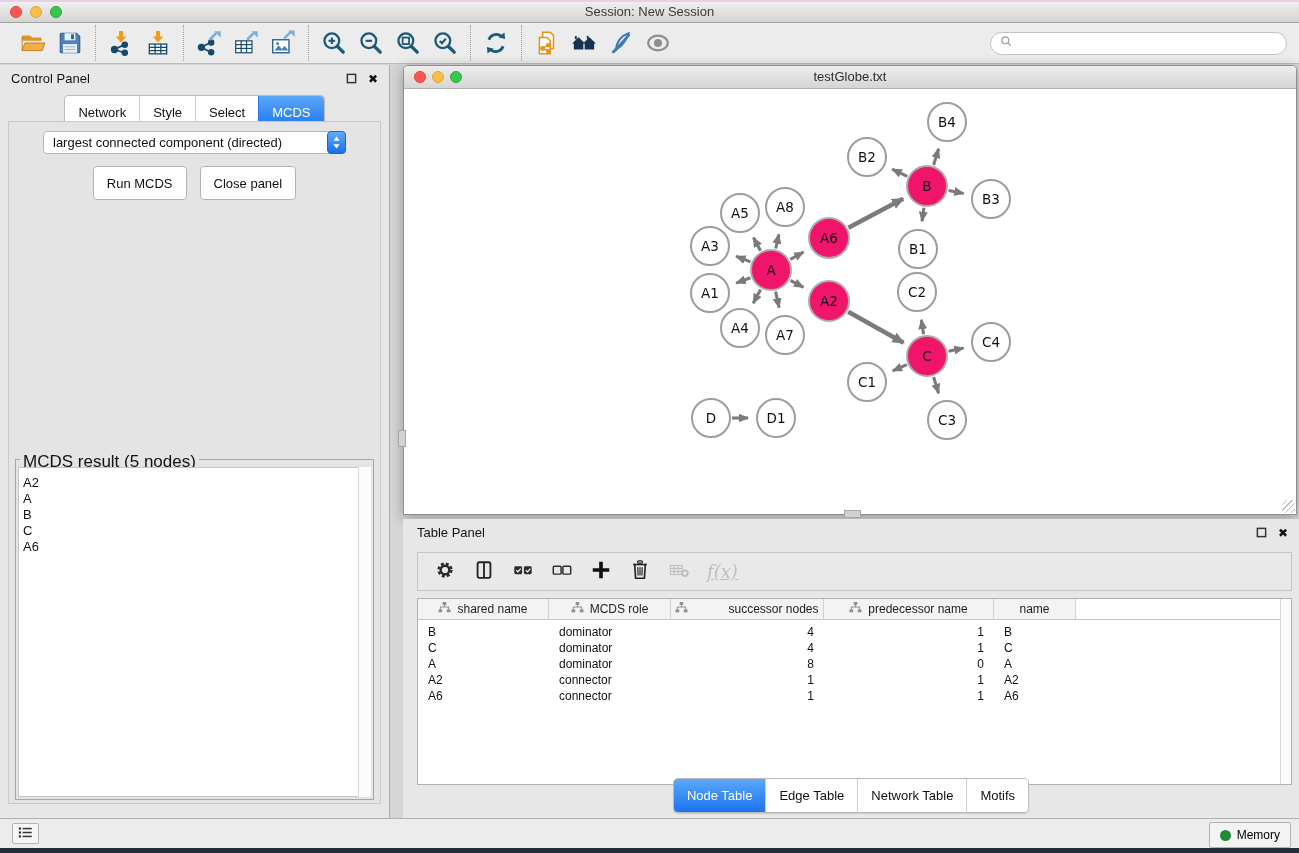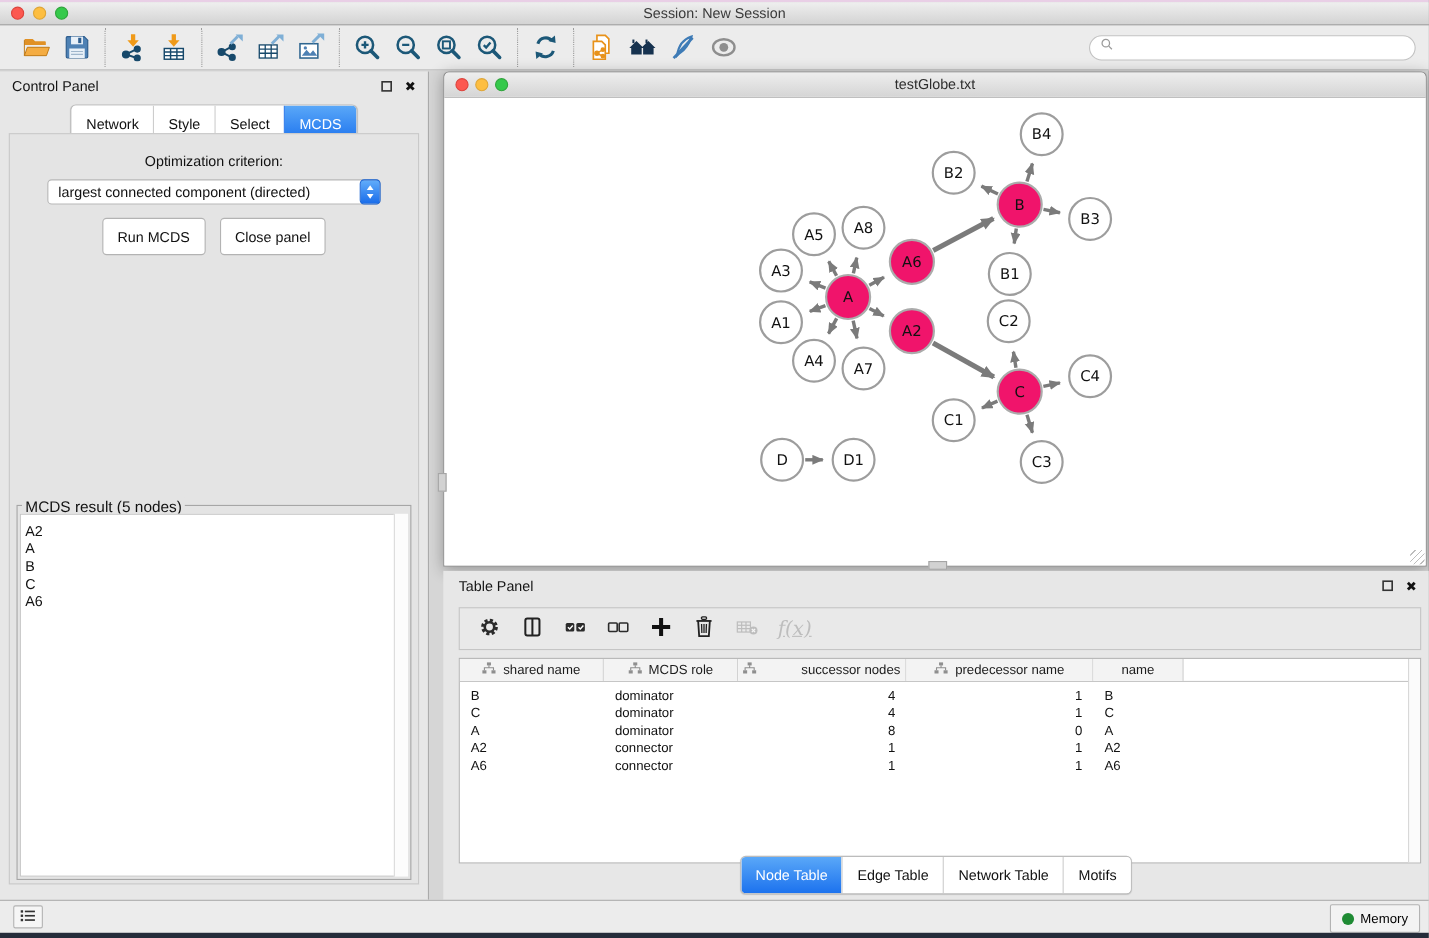--- a/index.html
+++ b/index.html
@@ -38,21 +38,21 @@
   
   #control-panel { position:absolute; left:0; top:65px; width:390px; height:753px; background:#e7e7e7; border-right:1px solid #ababab; }
   #cp-tabs-row { display:flex; justify-content:center; margin-top:3px; }
   #cp-body { position:absolute; left:8px; right:8px; top:56px; bottom:14px; background:#e4e4e4; border:1px solid #c9c9c9; }
   .opt-label { text-align:center; margin-top:17px; font-size:13px; }
   .select { position:relative; margin:9px 34px 0; height:23px; background:#fff; border:1px solid #b7b7b7; border-radius:4px; font-size:13px; display:flex; align-items:center; padding-left:9px; }
   .select-spinner { position:absolute; right:-1px; top:-1px; bottom:-1px; width:19px; background:linear-gradient(#61acfa,#1a6dea); border:1px solid #1a64d4; border-radius:4px; display:flex; align-items:center; justify-content:center; }
   .cp-buttons { display:flex; justify-content:center; gap:13px; margin-top:12px; }
   .btn { height:22px; padding:16px 13px; background:#fff; border:1px solid #b3b3b3; border-radius:4px; font-size:13px; color:#111; display:flex; align-items:center; cursor:default; }
   .result-box { position:absolute; left:6px; right:6px; top:337px; bottom:3px; border:1px solid #a6a6a6; }
-  .result-legend { position:absolute; top:-8px; left:4px; background:#e4e4e4; padding:0 3px; font-size:14px; }
+  .result-legend { position:absolute; top:-8px; left:4px; background:#e4e4e4; padding:0 3px; font-size:17px; }
   .result-list { position:absolute; left:2px; right:2px; top:7px; bottom:2px; background:#fff; border:1px solid #c6c6c6; font-size:13px; line-height:16px; padding:7px 0 0 4px; overflow:hidden; list-style:none; margin:0; }
   .result-scroll { position:absolute; top:7px; bottom:2px; right:2px; width:13px; background:#fcfcfc; border-left:1px solid #dadada; }
   
   #net-window { position:absolute; left:403px; top:65px; width:894px; height:450px; background:#fff; border:1px solid #8f8f8f; border-radius:5px 5px 0 0; box-shadow:0 3px 14px rgba(0,0,0,0.3); }
   .net-titlebar { height:23px; background:linear-gradient(#eeeeee,#d5d5d5); border-bottom:1px solid #b1b1b1; border-radius:4px 4px 0 0; position:relative; text-align:center; font-size:13px; line-height:22px; color:#2d2d2d; }
   .net-lights { position:absolute; left:10px; top:5px; display:flex; gap:6px; }
   #net-canvas { position:absolute; left:0; right:0; top:23px; bottom:0; overflow:hidden; background:#fff; }
   .grip-left { position:absolute; left:-6px; top:364px; width:8px; height:17px; background:#d2d2d2; border:1px solid #a5a5a5; }
   .grip-bottom { position:absolute; bottom:-4px; left:440px; width:17px; height:8px; background:#d2d2d2; border:1px solid #a5a5a5; }
   .resize-corner { position:absolute; right:1px; bottom:1px; width:13px; height:13px; background:repeating-linear-gradient(135deg, transparent 0 3px, #bdbdbd 3px 4px); }
@@ -318,21 +318,20 @@
     </div>
     <div id="cp-tabs-row">
         <div class="seg">
           <div class="seg-tab">Network</div>
           <div class="seg-tab">Style</div>
           <div class="seg-tab">Select</div>
           <div class="seg-tab selected">MCDS</div>
         </div>
       </div>
     <div id="cp-body">
-      <div class="opt-label">Optimization criterion:</div>
       <div class="select">
         <span>largest connected component (directed)</span>
         <span class="select-spinner">
           <svg viewBox="0 0 10 16" width="9" height="15">
               <path d="M5 1.2L8.4 6H1.6z" fill="#fff"></path>
               <path d="M5 14.8L1.6 10h6.8z" fill="#fff"></path>
             </svg>
         </span>
       </div>
       <div class="cp-buttons">

